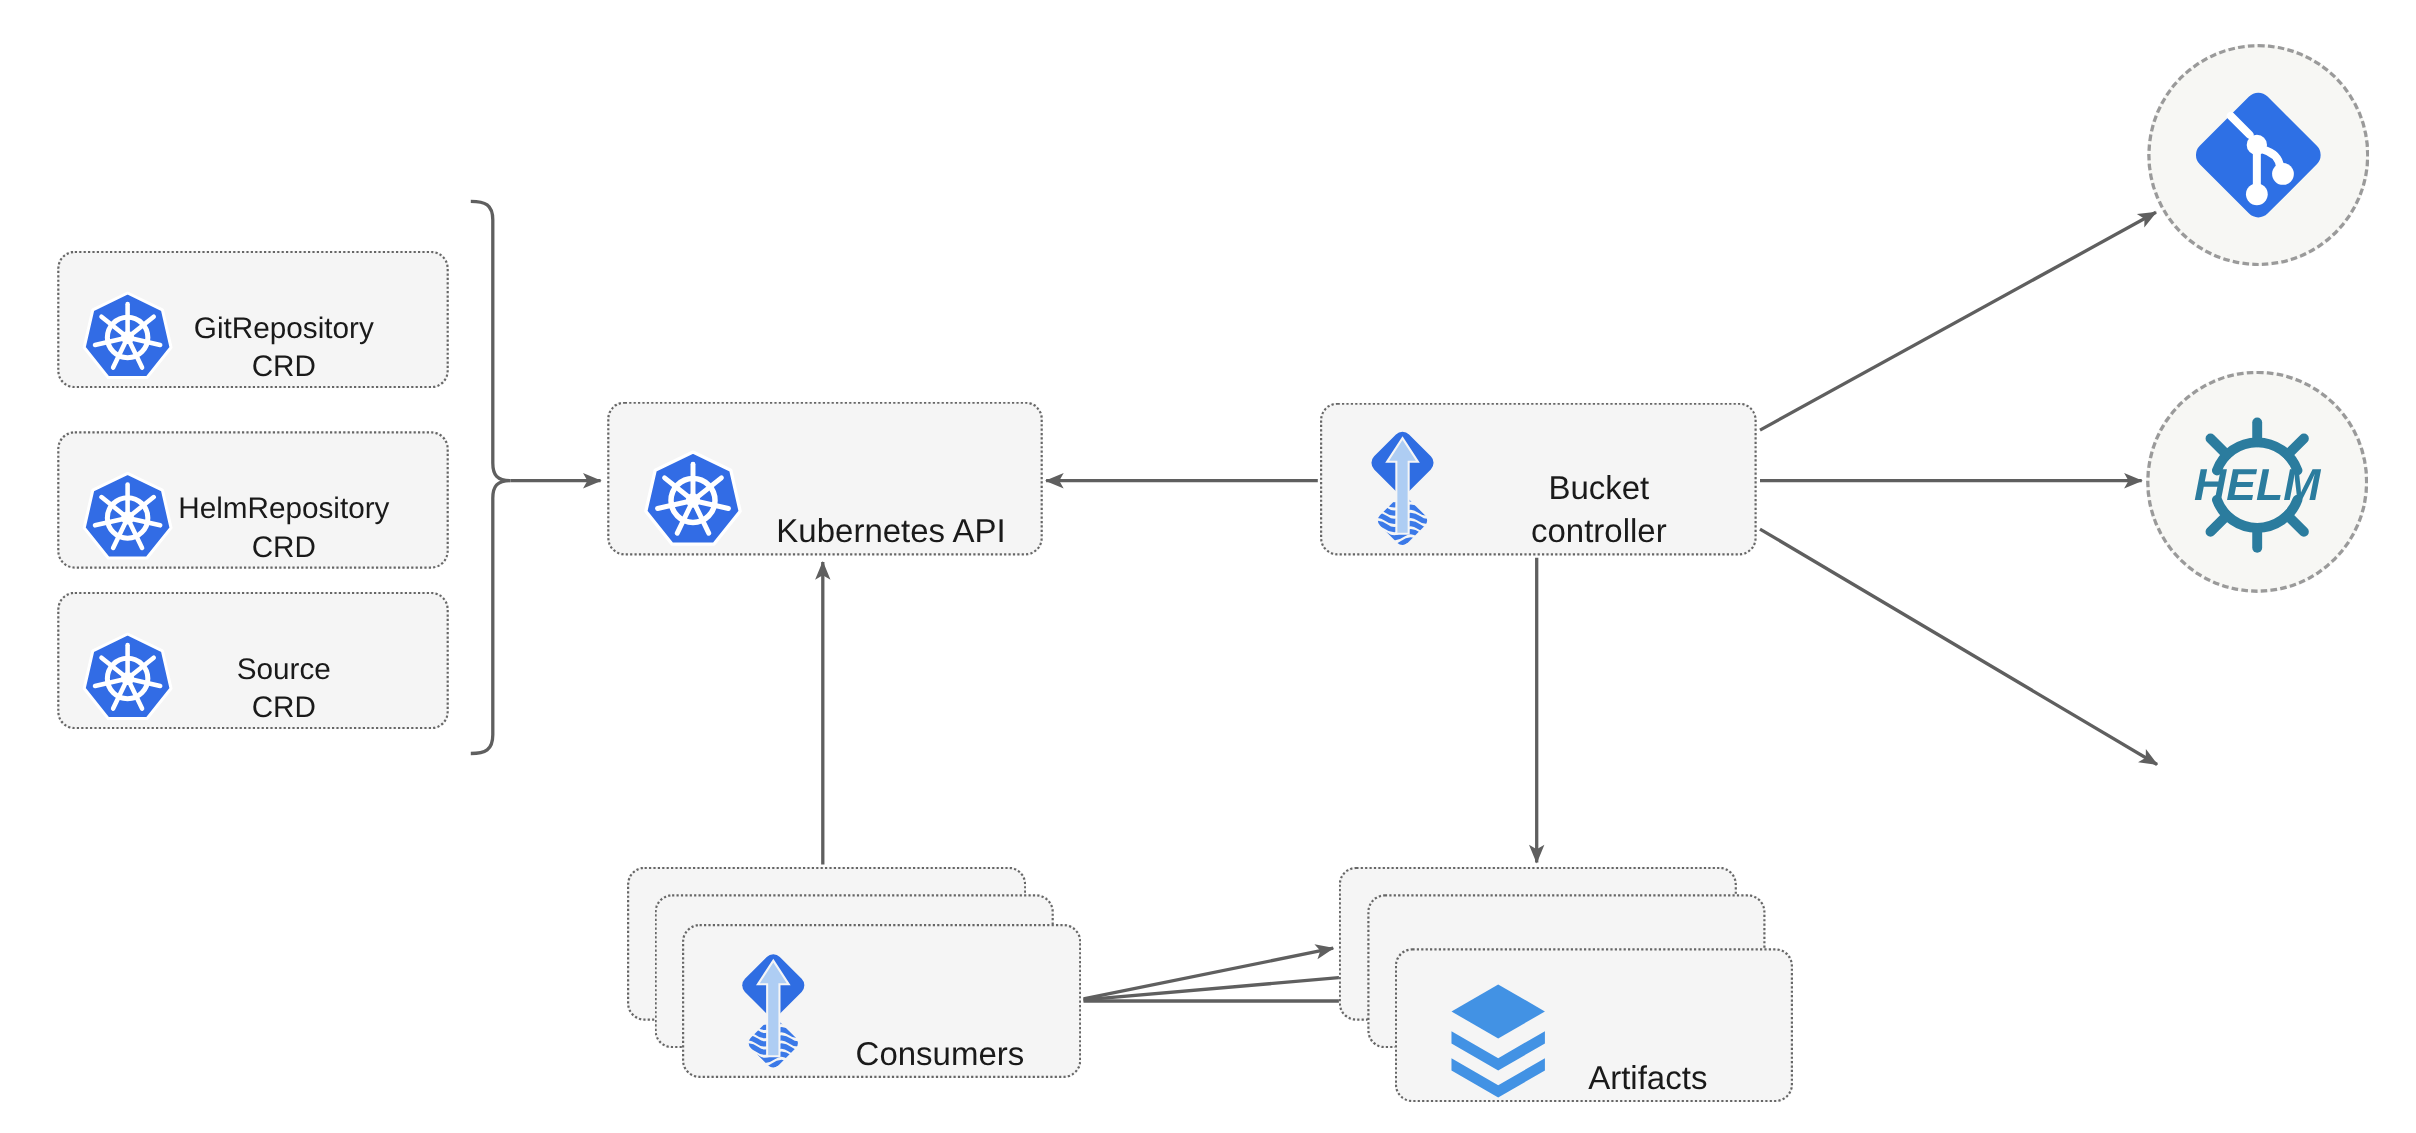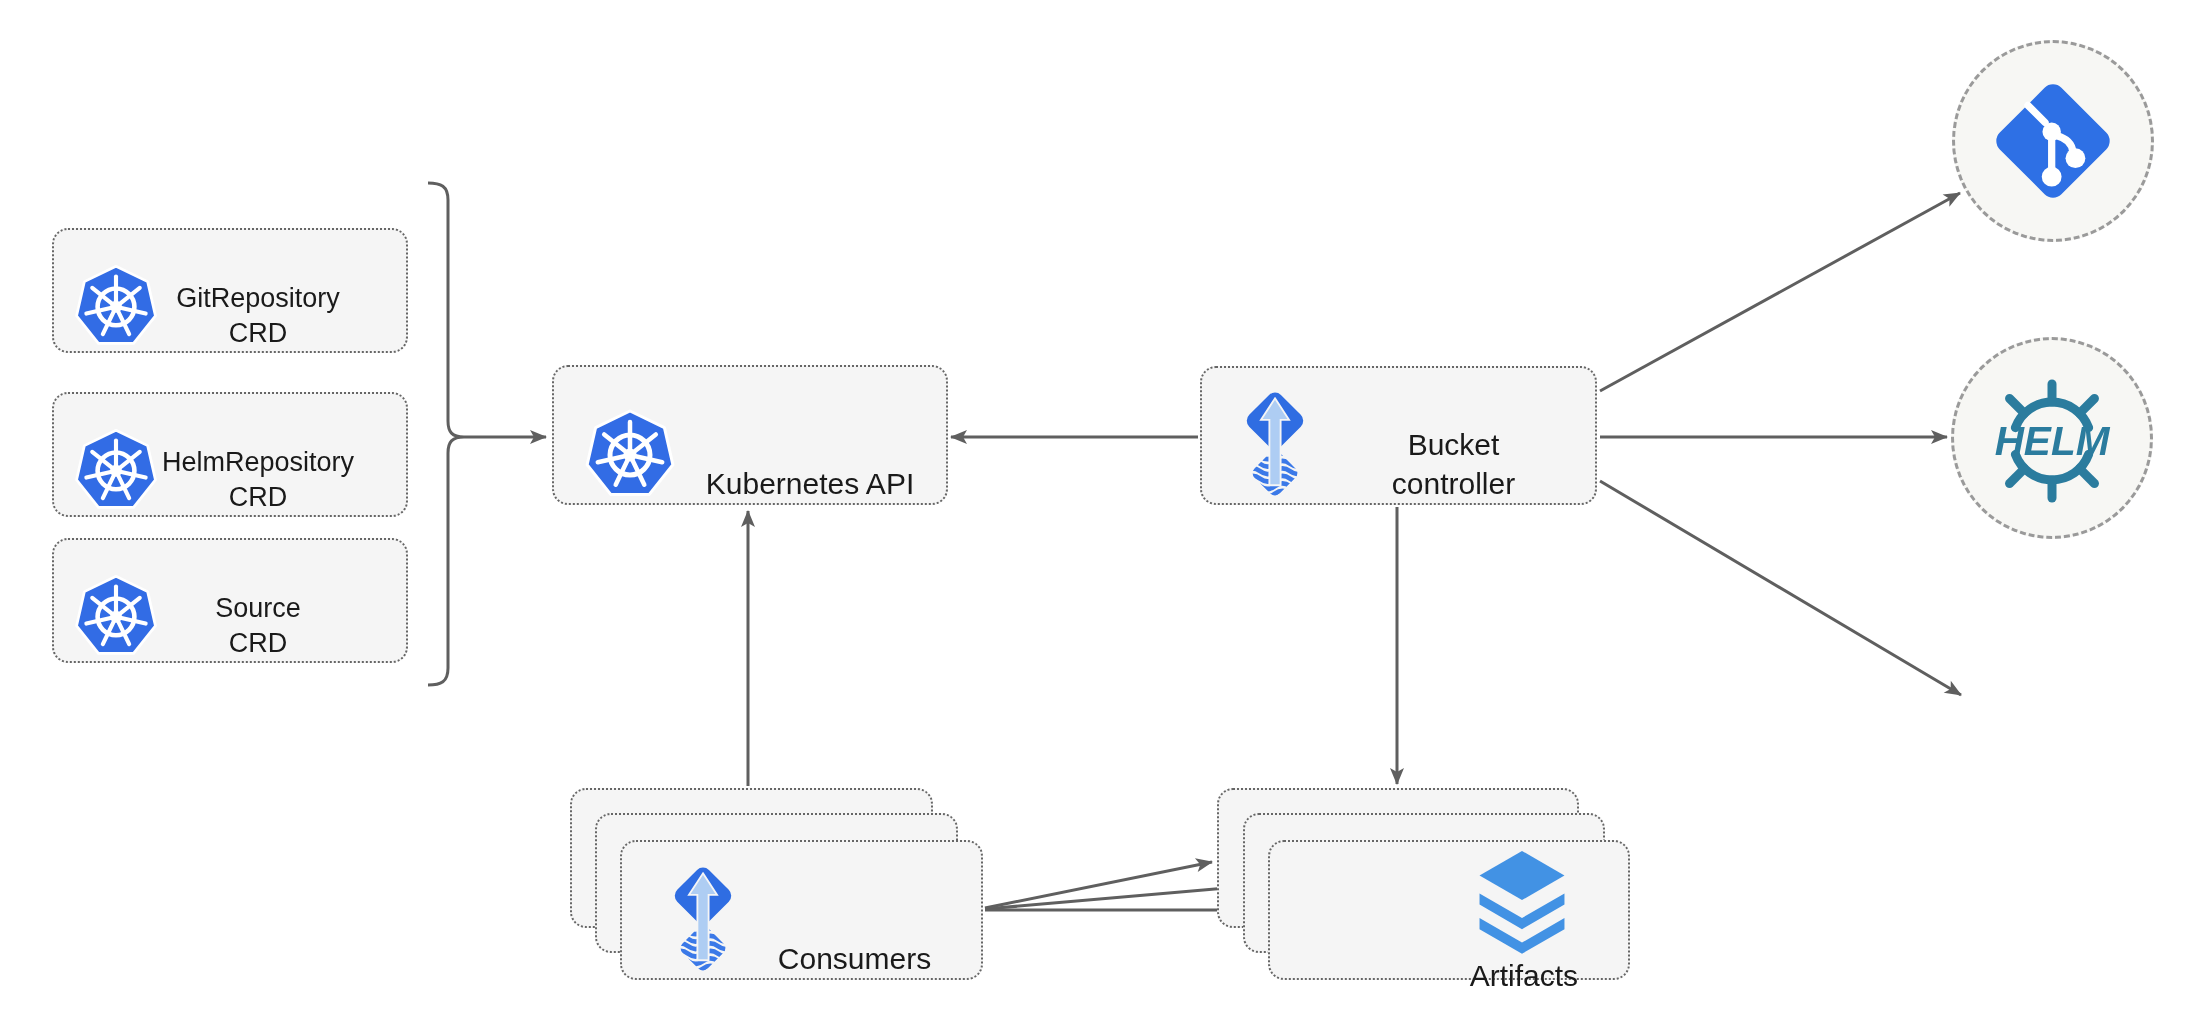--- a/index.html
+++ b/index.html
@@ -15,21 +15,21 @@
   .label { flex:1; text-align:center; white-space:pre-line; font-size:27px; line-height:1.3; color:#1a1a1a; }
   .node.main .label { font-size:30px; }
   .crd { left:52px; width:356px; height:125px; padding:0 52px 0 16px; }
   .crd .icon { width:92px; height:92px; flex:0 0 auto; }
   .k8sapi { left:552px; top:365px; width:396px; height:140px; padding:0 6px 0 26px; }
   .k8sapi .icon { width:100px; height:100px; flex:0 0 auto; }
   .srcctrl { left:1200px; top:366px; width:397px; height:139px; padding:0 10px 0 26px; }
   .fluxicon { width:94px; height:114px; flex:0 0 auto; }
   .stack { width:363px; height:140px; }
   .consumers-front { left:620px; top:840px; padding:0 22px 0 34px; }
-  .artifacts-front { left:1268px; top:840px; width:362px; padding:0 50px 0 36px;flex-direction:column; }
+  .artifacts-front { left:1268px; top:862px; width:362px; padding:0 50px 0 36px; }
   .layersicon { width:112px; height:114px; flex:0 0 auto; }
   .circle {
     position:absolute; width:202px; height:202px; border-radius:50%;
     border:3px dashed #9a9a9a; background:#f7f7f4; box-sizing:border-box;
     display:flex; align-items:center; justify-content:center;font-style:italic;
   }
 </style>
 </head>
 <body>
 

